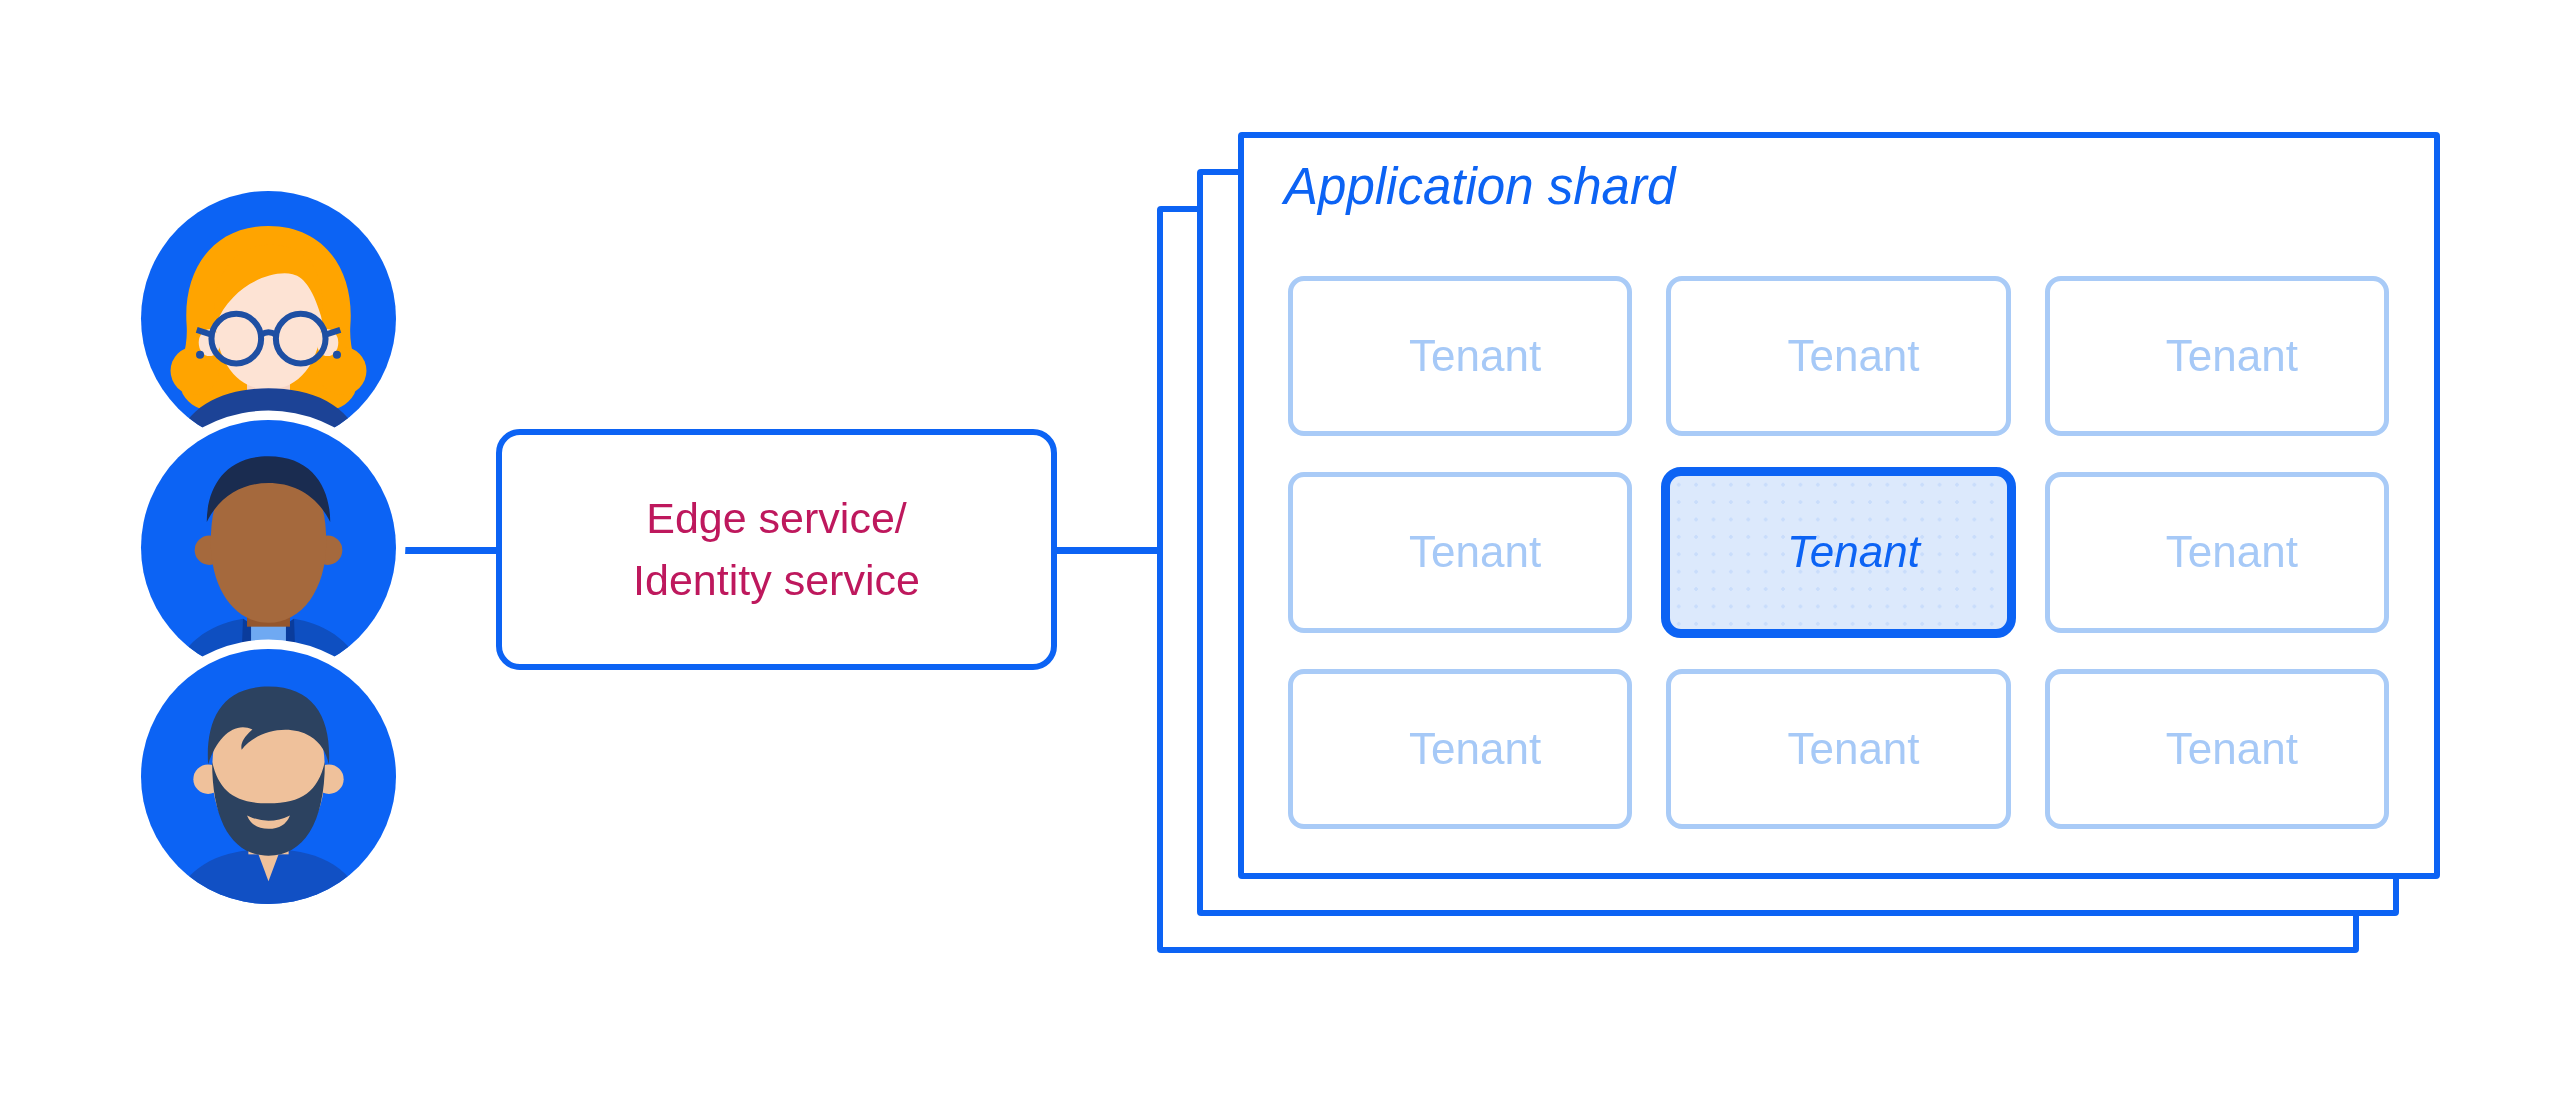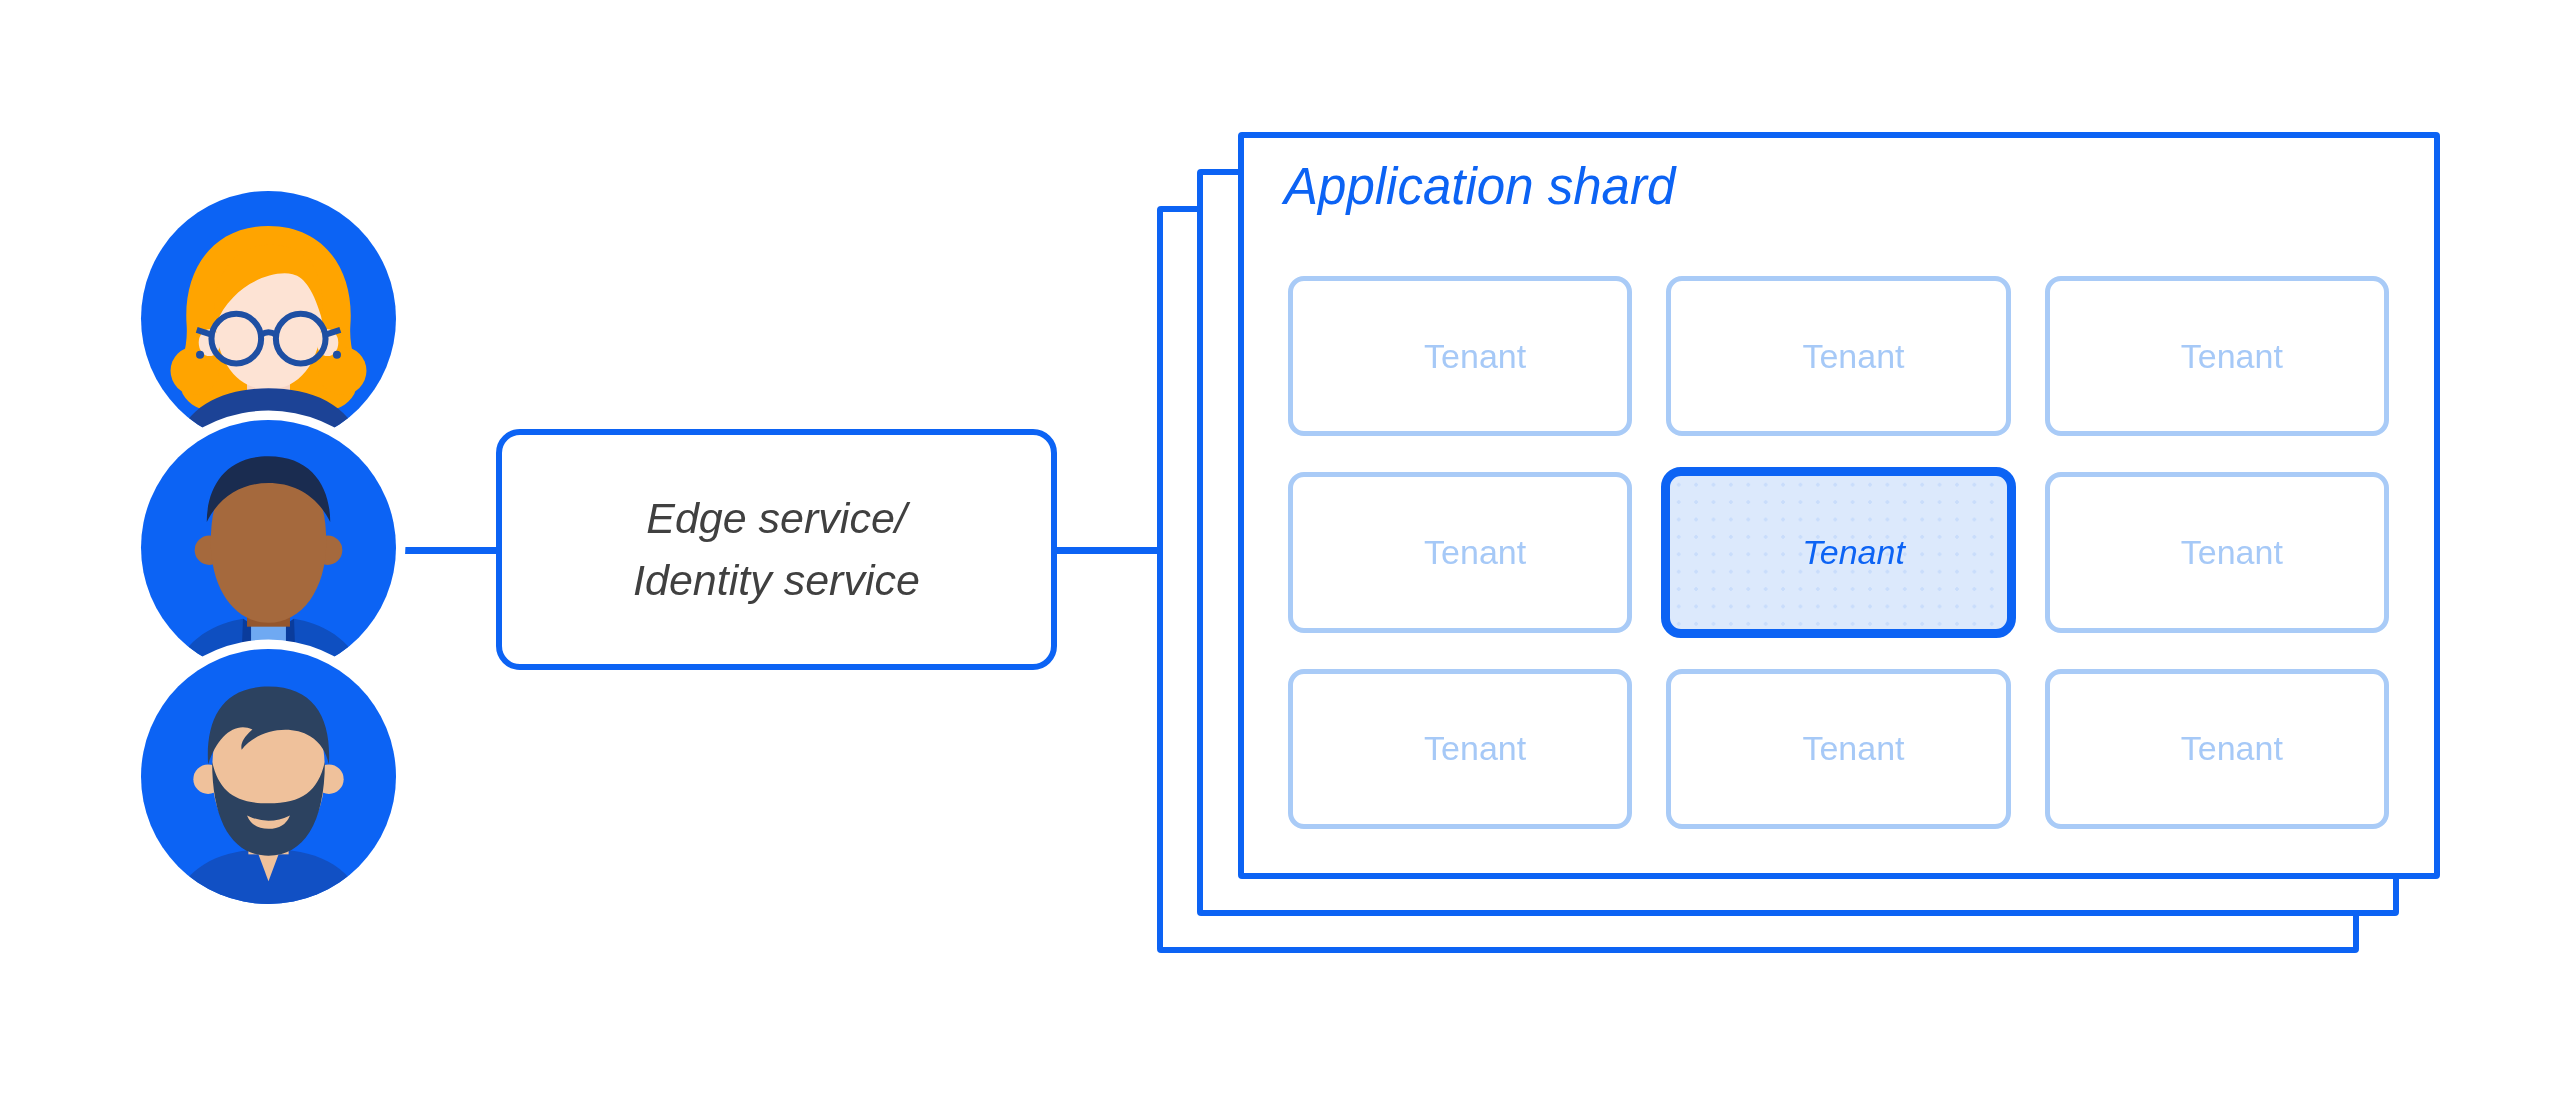--- a/index.html
+++ b/index.html
@@ -36,24 +36,23 @@
     left:496px;top:429px;width:561px;height:241px;
     box-sizing:border-box;
     background:#ffffff;
     border:6.7px solid #0C63F4;
     border-radius:24px;
     display:flex;flex-direction:column;
     align-items:center;justify-content:center;
     z-index:4;
   }
   .edge-box .line{
-    font-style:italic;
     font-size:43px;
     line-height:1.42;
-    color:#404040;
+    color:#be185d;
     white-space:nowrap;
     text-align:center;
   }
 
   
   .card{
     width:1202px;height:747px;
     box-sizing:border-box;
     background:#ffffff;
     border:6.7px solid #0C63F4;
@@ -79,21 +78,21 @@
     grid-template-rows:repeat(3,1fr);
     column-gap:34px;
     row-gap:36px;
   }
   .tenant{
     box-sizing:border-box;
     border:5.4px solid #A9CBF7;
     border-radius:16px;
     background:#ffffff;
     display:flex;align-items:center;justify-content:center;
-    font-size:34px;
+    font-size:44px;
     color:#A6C9F7;
     padding-left:30px;
   }
   .tenant.highlight{
     margin:-5.4px;
     border:9.4px solid #0C63F4;
     border-radius:20px;
     background-color:#DCE9FC;
     background-image:radial-gradient(rgba(12,99,244,0.09) 1.7px, transparent 1.7px);
     background-size:17.4px 17.4px;

